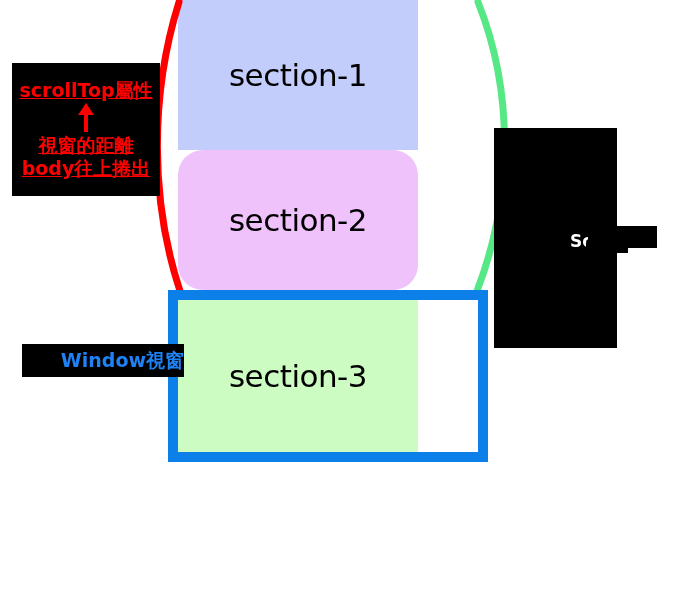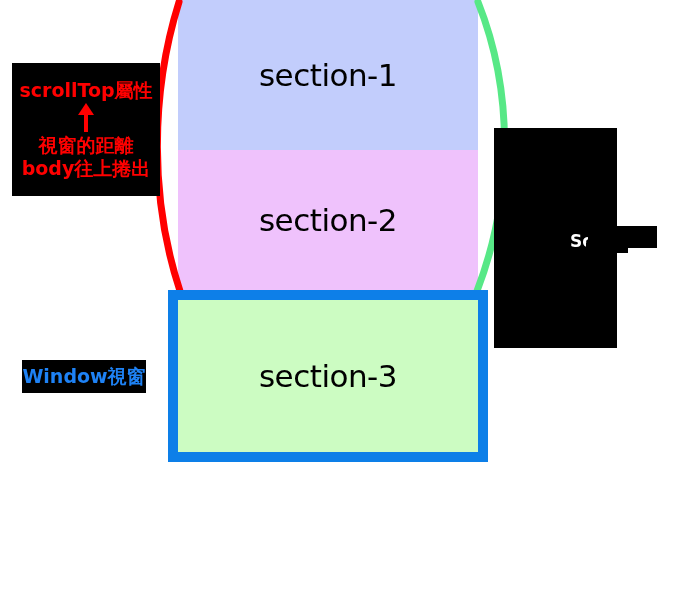--- a/index.html
+++ b/index.html
@@ -14,38 +14,38 @@
     height: 602px;
     background: #ffffff;
     overflow: hidden;
     font-family: "DejaVu Sans", "Liberation Sans", sans-serif;
   }
 
   
   .section {
     position: absolute;
     left: 178px;
-    width: 300px;
+    width: 240px;
     display: flex;
     align-items: center;
     justify-content: center;
     box-sizing: border-box;
   }
   .section-label {
     font-family: "DejaVu Sans", "Liberation Sans", sans-serif;
     font-size: 31px;
     font-weight: 400;
     color: #000000;
     letter-spacing: -0.5px;
     line-height: 1;
     white-space: nowrap;
   }
 
   #sec1 { top: 0px;   height: 150px; background: #c2cdfc; }
-  #sec2 { top: 150px; height: 140px; background: #efc2fc; }
+  #sec2 { top: 150px; height: 140px; background: #efc2fc; border-radius: 25px; }
   #sec3 { top: 300px; height: 152px; background: #ccfcc2; align-items: center; }
   #sec4 { top: 462px; height: 140px; background: #fce199; }
 
   
   #viewport-frame {
     position: absolute;
     left: 168px;
     top: 290px;
     width: 320px;
     height: 172px;
@@ -85,34 +85,36 @@
     gap: 2px;
   }
   .red-text {
     color: #ff0000;
     font-family: "DejaVu Sans", "Liberation Sans", sans-serif;
     font-weight: bold;
     font-size: 19px;
     line-height: 1.12;
     white-space: nowrap;
     text-align: center;
+    text-decoration: underline;
   }
   #scrolltop-arrow {
     width: 100%;
     height: 30px;
     display: flex;
     align-items: center;
     justify-content: center;
   }
 
   #window-plate {
     left: 22px;
-    top: 360px;
-    width: 124px;
+    top: 344px;
+    width: 162px;
     height: 33px;
+    align-items: flex-end;
   }
   .blue-text {
     color: #1e82f5;
     font-family: "DejaVu Sans", "Liberation Sans", sans-serif;
     font-weight: bold;
     font-size: 19px;
     line-height: 1;
     white-space: nowrap;
   }
 

